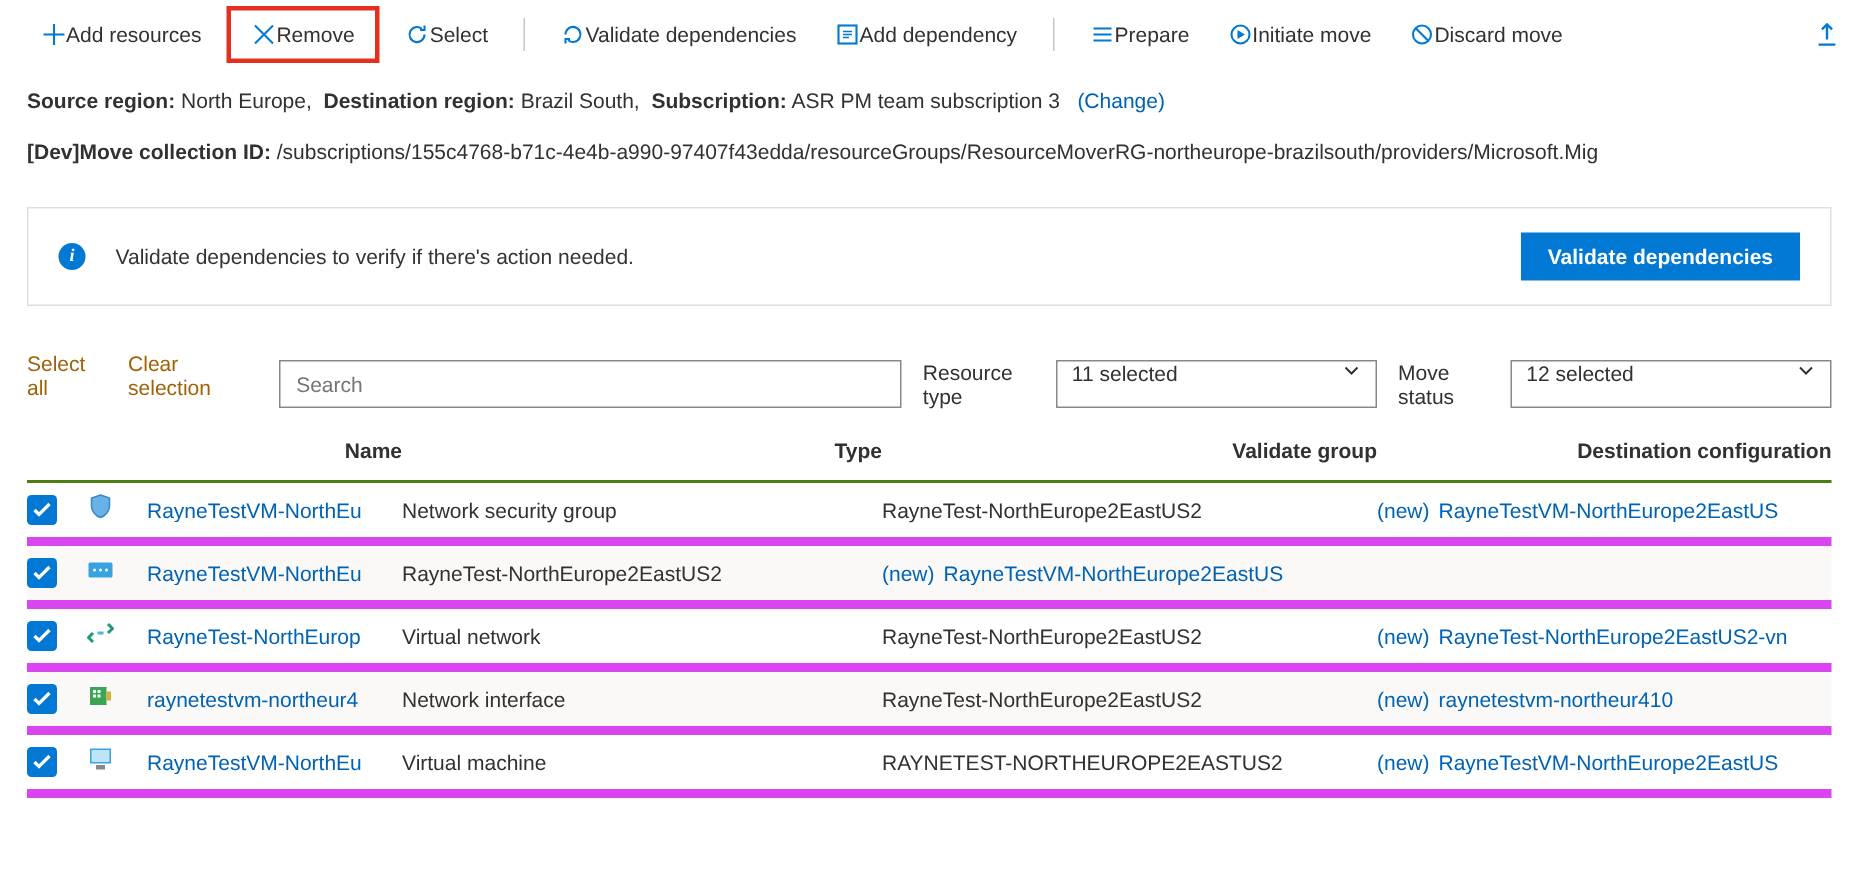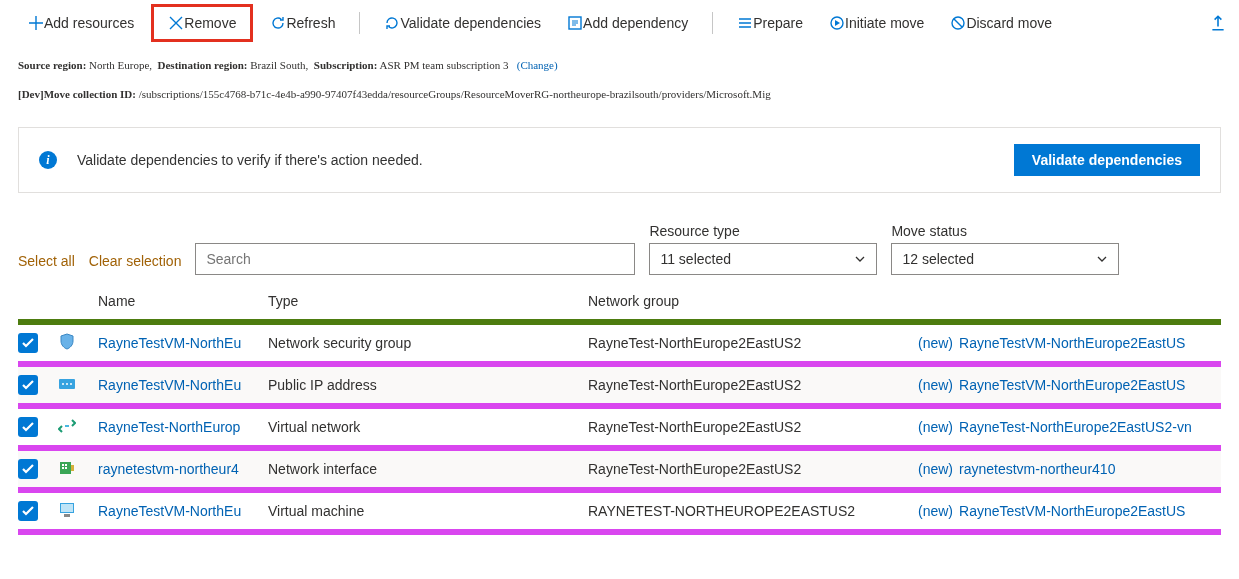--- a/index.html
+++ b/index.html
@@ -24,23 +24,22 @@
   padding: 6px 10px;
   color: #323130;
   cursor: pointer;
   font-size: 14px;
 }
 .tbtn .ic { color: #0078d4; display: inline-flex; }
 .tbtn.highlighted { border: 3px solid #e3301f; padding: 8px 14px; margin: -4px 1px; }
 .tsep { width:1px; height:22px; background:#c6c6c6; margin:0 8px; }
 .info-row {
   padding: 6px 18px 4px 18px;
-  font-size: 11px;
+  font-size: 14px;
   line-height: 1.7;
-  font-family: Liberation Serif, serif;
 }
 .info-row b { font-weight: 600; }
 .link { color: #0062b3; cursor: pointer; }
 .banner-wrap { padding: 20px 18px 6px 18px; }
 .banner {
   border: 1px solid #e1dfdd;
   background: #fff;
   display: flex;
   align-items: center;
   padding: 16px 20px;
@@ -58,43 +57,43 @@
   background: #0078d4; color: #fff; border: none;
   padding: 8px 18px; font-size: 14px; font-weight: 600;
   cursor: pointer;
 }
 .banner-text { flex:1; font-size:14px; color:#333; }
 .filters-row {
   display: flex; align-items: flex-end;
   padding: 24px 18px 8px 18px; gap: 14px;
 }
 .text-link { color:#a16207; cursor:pointer; font-size:14px; padding-bottom:6px; }
-.filter-col { display:flex; flex-direction:column; gap:4px; }
+.filter-col { display:flex; flex-direction:row; gap:4px; }
 .filter-label { font-size:14px; color:#323130; }
 .search-input {
   width: 440px; height: 32px;
   border: 1px solid #8a8886;
   padding: 0 10px; font-size:14px;
 }
 .dropdown {
   width: 228px; height: 32px;
   border: 1px solid #8a8886;
-  display:flex; align-items:center; justify-content:space-between;
+  display:flex; align-items:flex-start; justify-content:space-between;
   padding:0 10px; cursor:pointer; font-size:14px;
 }
 .chev { display:inline-flex; }
 .table { width:100%; padding:0 18px 12px 18px; }
 .thead, .trow {
   display:grid;
   grid-template-columns: 40px 40px 170px 320px 330px 1fr;
   align-items:center;
   min-height:42px;
   padding: 4px 0;
 }
-.thead { font-weight:400; font-size:14px; border-bottom:6px solid #4d7c0f; }
+.thead { font-weight:700; font-size:14px; border-bottom:2px solid #4d7c0f;text-align:right; }
 .trow { border-bottom:6px solid #d946ef; font-size:14px; }
 .trow:nth-child(even){ background:#faf9f8; }
 .checkbox {
   width:20px; height:20px; background:#0078d4; border-radius:3px;
   display:inline-flex; align-items:center; justify-content:center;
   cursor:pointer;
 }
 .checkbox svg { stroke:#fff; }
 .name-link { color:#0062b3; cursor:pointer; white-space:nowrap; overflow:hidden; text-overflow:ellipsis; }
 .dest-cell { display:flex; gap:6px; white-space:nowrap; overflow:hidden; font-weight:400; color:#0062b3; }
@@ -121,21 +120,21 @@
         </svg>
       </span>
     <span>Remove</span>
   </div>
   <div class="tbtn">
     <span class="ic">
         <svg width="16" height="16" viewBox="0 0 16 16">
           <path d="M13 8a5 5 0 1 1-1.8-3.8M13 2v3h-3" stroke="#0078d4" stroke-width="1.4" fill="none"></path>
         </svg>
       </span>
-    <span>Refresh</span>
+    <span>Select</span>
   </div>
   <div class="tsep"></div>
   <div class="tbtn">
     <span class="ic">
         <svg width="16" height="16" viewBox="0 0 16 16">
           <path d="M3 8a5 5 0 1 1 1.8 3.8M3 14v-3h3" stroke="#0078d4" stroke-width="1.4" fill="none"></path>
         </svg>
       </span>
     <span>Validate dependencies</span>
   </div>
@@ -232,21 +231,22 @@
     </div>
   </div>
 </div>
 
 <div class="table">
   <div class="thead">
     <div></div>
       <div></div>
     <div>Name</div>
     <div>Type</div>
-    <div>Network group</div>
+    <div>Validate group</div>
+    <div>Destination configuration</div>
   </div>
   <div id="tbody">
       <div class="trow">
         <div><span class="checkbox">
             <svg width="14" height="14" viewBox="0 0 14 14">
               <path d="M2 7l3 3 7-7" stroke="#fff" stroke-width="2.2" fill="none"></path>
             </svg>
           </span></div>
     <div><span class="res-icon">
             <svg width="18" height="18" viewBox="0 0 18 18">
@@ -269,21 +269,20 @@
           </span></div>
     <div><span class="res-icon">
             <svg width="18" height="18" viewBox="0 0 18 18">
               <rect x="1" y="4" width="16" height="10" rx="1" fill="#37a3e0"></rect>
               <circle cx="5" cy="9" r="1" fill="#fff"></circle>
               <circle cx="9" cy="9" r="1" fill="#fff"></circle>
               <circle cx="13" cy="9" r="1" fill="#fff"></circle>
             </svg>
           </span></div>
     <div class="name-link">RayneTestVM-NorthEu</div>
-    <div>Public IP address</div>
     <div>RayneTest-NorthEurope2EastUS2</div>
     <div class="dest-cell">
           <span class="new-badge">(new)</span>
           <span>RayneTestVM-NorthEurope2EastUS</span>
         </div>
       </div>
       <div class="trow">
         <div><span class="checkbox">
             <svg width="14" height="14" viewBox="0 0 14 14">
               <path d="M2 7l3 3 7-7" stroke="#fff" stroke-width="2.2" fill="none"></path>

